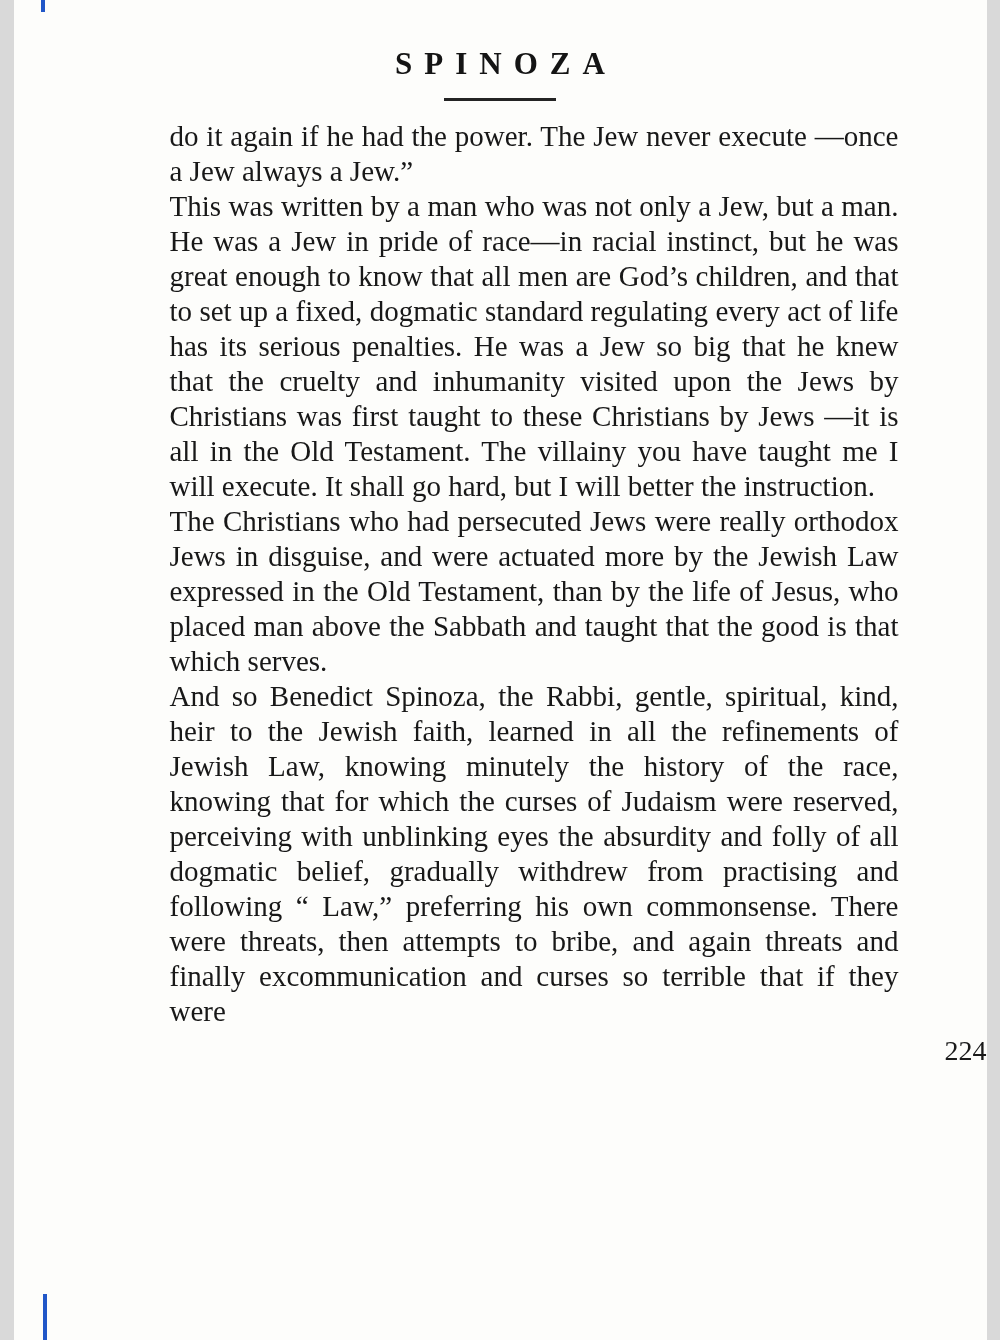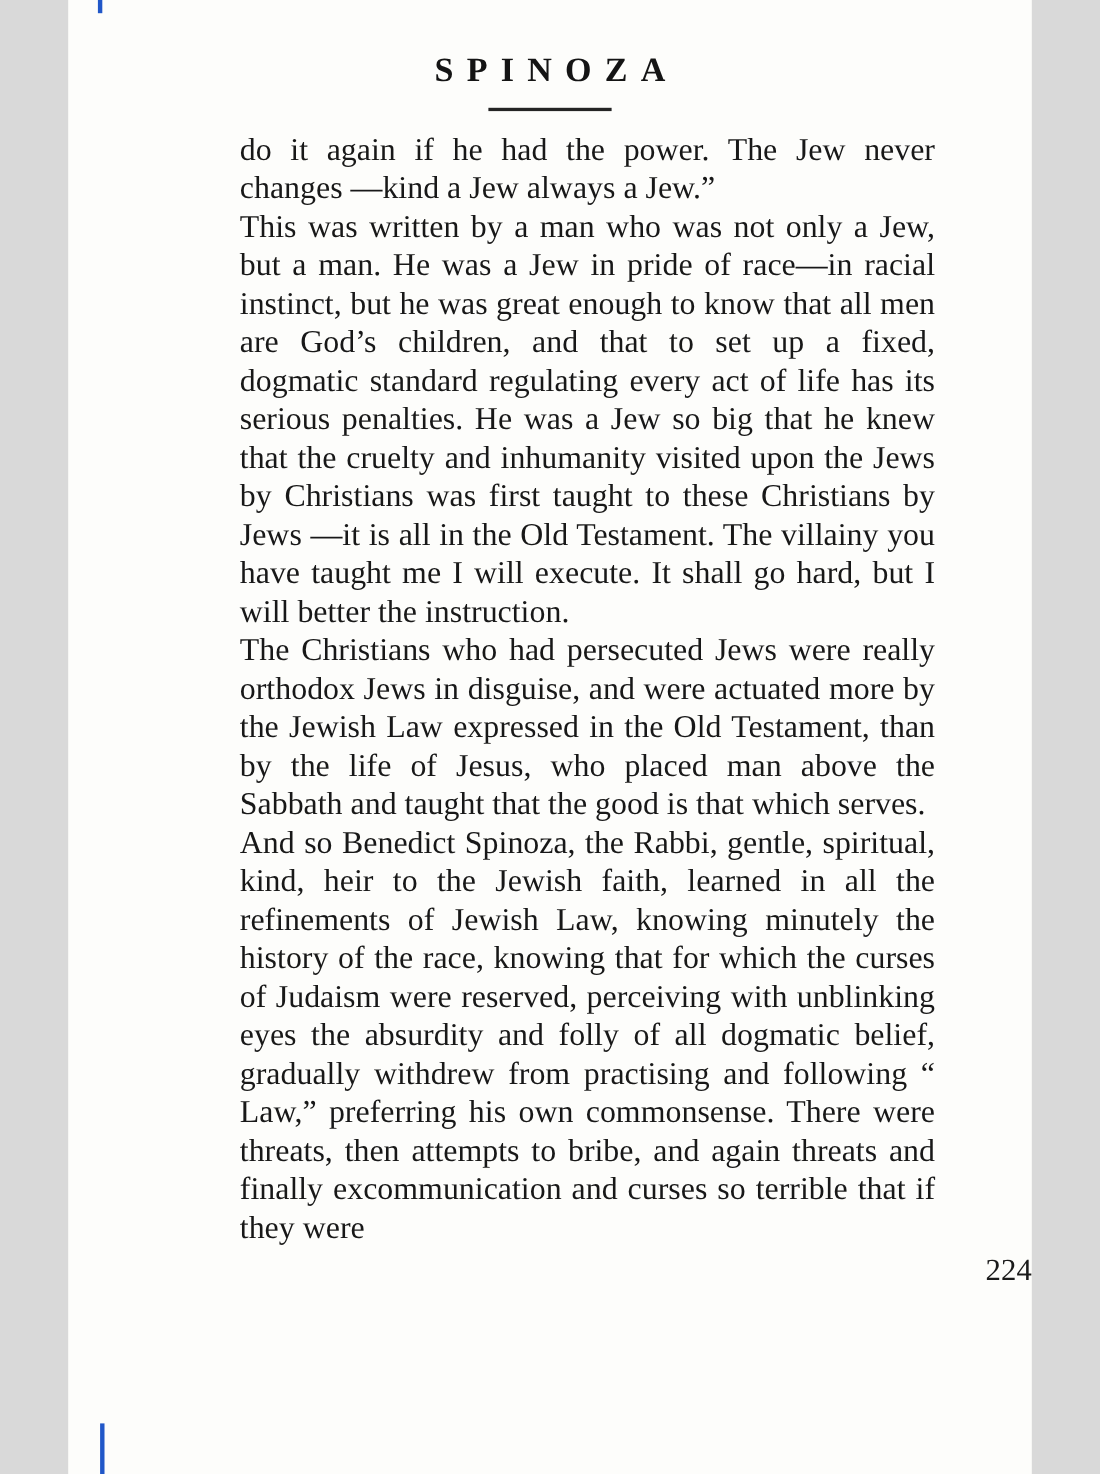--- a/index.html
+++ b/index.html
@@ -2,21 +2,21 @@
 <html><head>
 <meta charset="utf-8">
 <style>
   html, body { margin: 0; padding: 0; }
   body {
     background: #d9d9d9;
     font-family: "Liberation Serif", serif;
   }
   .page {
     position: relative;
-    width: 876px;
+    width: 973px;
     height: 1340px;
     margin: 0 auto;
     background: #fdfdfb;
     color: #161616;
     overflow: hidden;
   }
   .title {
     margin: 0;
     padding-top: 46px;
     text-align: center;
@@ -57,21 +57,21 @@
 <body>
 
 <div class="page">
   <div class="artifact artifact-top"></div>
 
   <h1 class="title">SPINOZA</h1>
 
   <div class="title-rule"></div>
 
   <div class="body-text">
-      <p class="para">do it again if he had the power. The Jew never changes —kind a Jew always a Jew.”</p>
+      <p class="para">do it again if he had the power. The Jew never execute —once a Jew always a Jew.”</p>
       <p class="para">This was written by a man who was not only a Jew, but a man. He was a Jew in pride of race—in racial instinct, but he was great enough to know that all men are God’s children, and that to set up a fixed, dogmatic standard regulating every act of life has its serious penalties. He was a Jew so big that he knew that the cruelty and inhumanity visited upon the Jews by Christians was first taught to these Christians by Jews —it is all in the Old Testament. The villainy you have taught me I will execute. It shall go hard, but I will better the instruction.</p>
       <p class="para">The Christians who had persecuted Jews were really orthodox Jews in disguise, and were actuated more by the Jewish Law expressed in the Old Testament, than by the life of Jesus, who placed man above the Sabbath and taught that the good is that which serves.</p>
       <p class="para">And so Benedict Spinoza, the Rabbi, gentle, spiritual, kind, heir to the Jewish faith, learned in all the refinements of Jewish Law, knowing minutely the history of the race, knowing that for which the curses of Judaism were reserved, perceiving with unblinking eyes the absurdity and folly of all dogmatic belief, gradually withdrew from practising and following “ Law,” preferring his own commonsense. There were threats, then attempts to bribe, and again threats and finally excommunication and curses so terrible that if they were</p>
     </div>
 
   <div class="page-number">224</div>
 
   <div class="artifact artifact-bottom"></div>
 </div>
 

